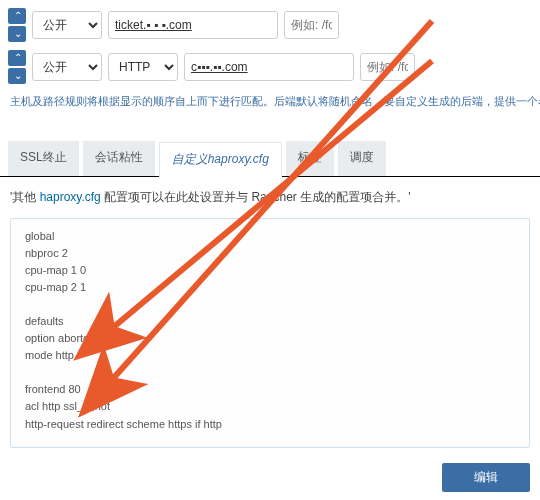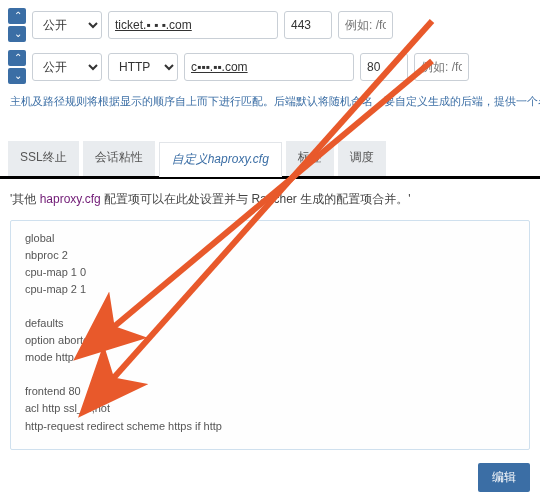--- a/index.html
+++ b/index.html
@@ -57,21 +57,21 @@
     color: #3b6ea5;
     font-size: 11px;
     padding: 6px 10px 12px 10px;
     white-space: nowrap;
     overflow: hidden;
   }
 
   
   .tab-wrap {
     margin: 20px 0 0 0;
-    border-bottom: 3px solid #000000;
+    border-bottom: 1px solid #000000;
     padding: 0 8px;
     display: flex;
     background: #fff;
   }
   .tab {
     padding: 8px 12px;
     font-size: 12px;
     background: #e9ecef;
     color: #555;
     margin-right: 4px;
@@ -85,21 +85,21 @@
     position: relative;
     top: 1px;
     font-style: italic;
   }
 
   .tab-desc {
     font-size: 12px;
     color: #444;
     padding: 12px 10px 8px 10px;
   }
-  .tab-desc .hl { color: #701a75; margin-top: 20px; }
+  .tab-desc .hl { color: #0369a1; margin-top: 20px; }
 
   .cfg {
     margin: 4px 10px;
     border: 1px solid #cfe0ee;
     border-radius: 2px;
     padding: 9px 14px;
     font-size: 11px;
     line-height: 1.55;
     color: #555;
     white-space: pre-line;
@@ -110,21 +110,21 @@
 
   .footer {
     position: absolute;
     right: 10px;
     bottom: 8px;
   }
   .btn-edit {
     background: #3b6ea5;
     color: #fff;
     border: none;
-    padding: 6px 14px;
+    padding: 6px 32px;
     font-size: 12px;
     border-radius: 2px;
     cursor: pointer;
   }
 
   
   .arrows {
     position: absolute;
     left: 0; top: 0;
     width: 540px; height: 500px;
@@ -138,37 +138,35 @@
 
   <div class="row">
     <div class="updown">
       <button title="up">⌃</button>
       <button title="down">⌄</button>
     </div>
     <select class="sel-access">
       <option>公开</option>
     </select>
     <input class="inp-host" type="text" value="ticket.▪ ▪ ▪.com" style="">
-    <input class="inp-port" type="text" value="443" style="">
     <input class="inp-example" type="text" disabled="" placeholder="例如: /fo" style="">
   </div>
 
   <div class="row">
     <div class="updown">
       <button title="up">⌃</button>
       <button title="down">⌄</button>
     </div>
     <select class="sel-access">
       <option>公开</option>
     </select>
     <select class="sel-proto">
       <option>HTTP</option>
     </select>
     <input class="inp-host" type="text" value="c▪▪▪.▪▪.com" style="">
-    <input class="inp-port" type="text" value="80" style="">
     <input class="inp-example" type="text" disabled="" placeholder="例如: /fo" style="">
   </div>
 </div>
 
 <div class="note">主机及路径规则将根据显示的顺序自上而下进行匹配。后端默认将随机命名，要自定义生成的后端，提供一个名称并在自定义的haproxy.cfg文件中</div>
 
 <div class="tab-wrap">
   <div class="tab">SSL终止</div>
   <div class="tab">会话粘性</div>
   <div class="tab active">自定义haproxy.cfg</div>

